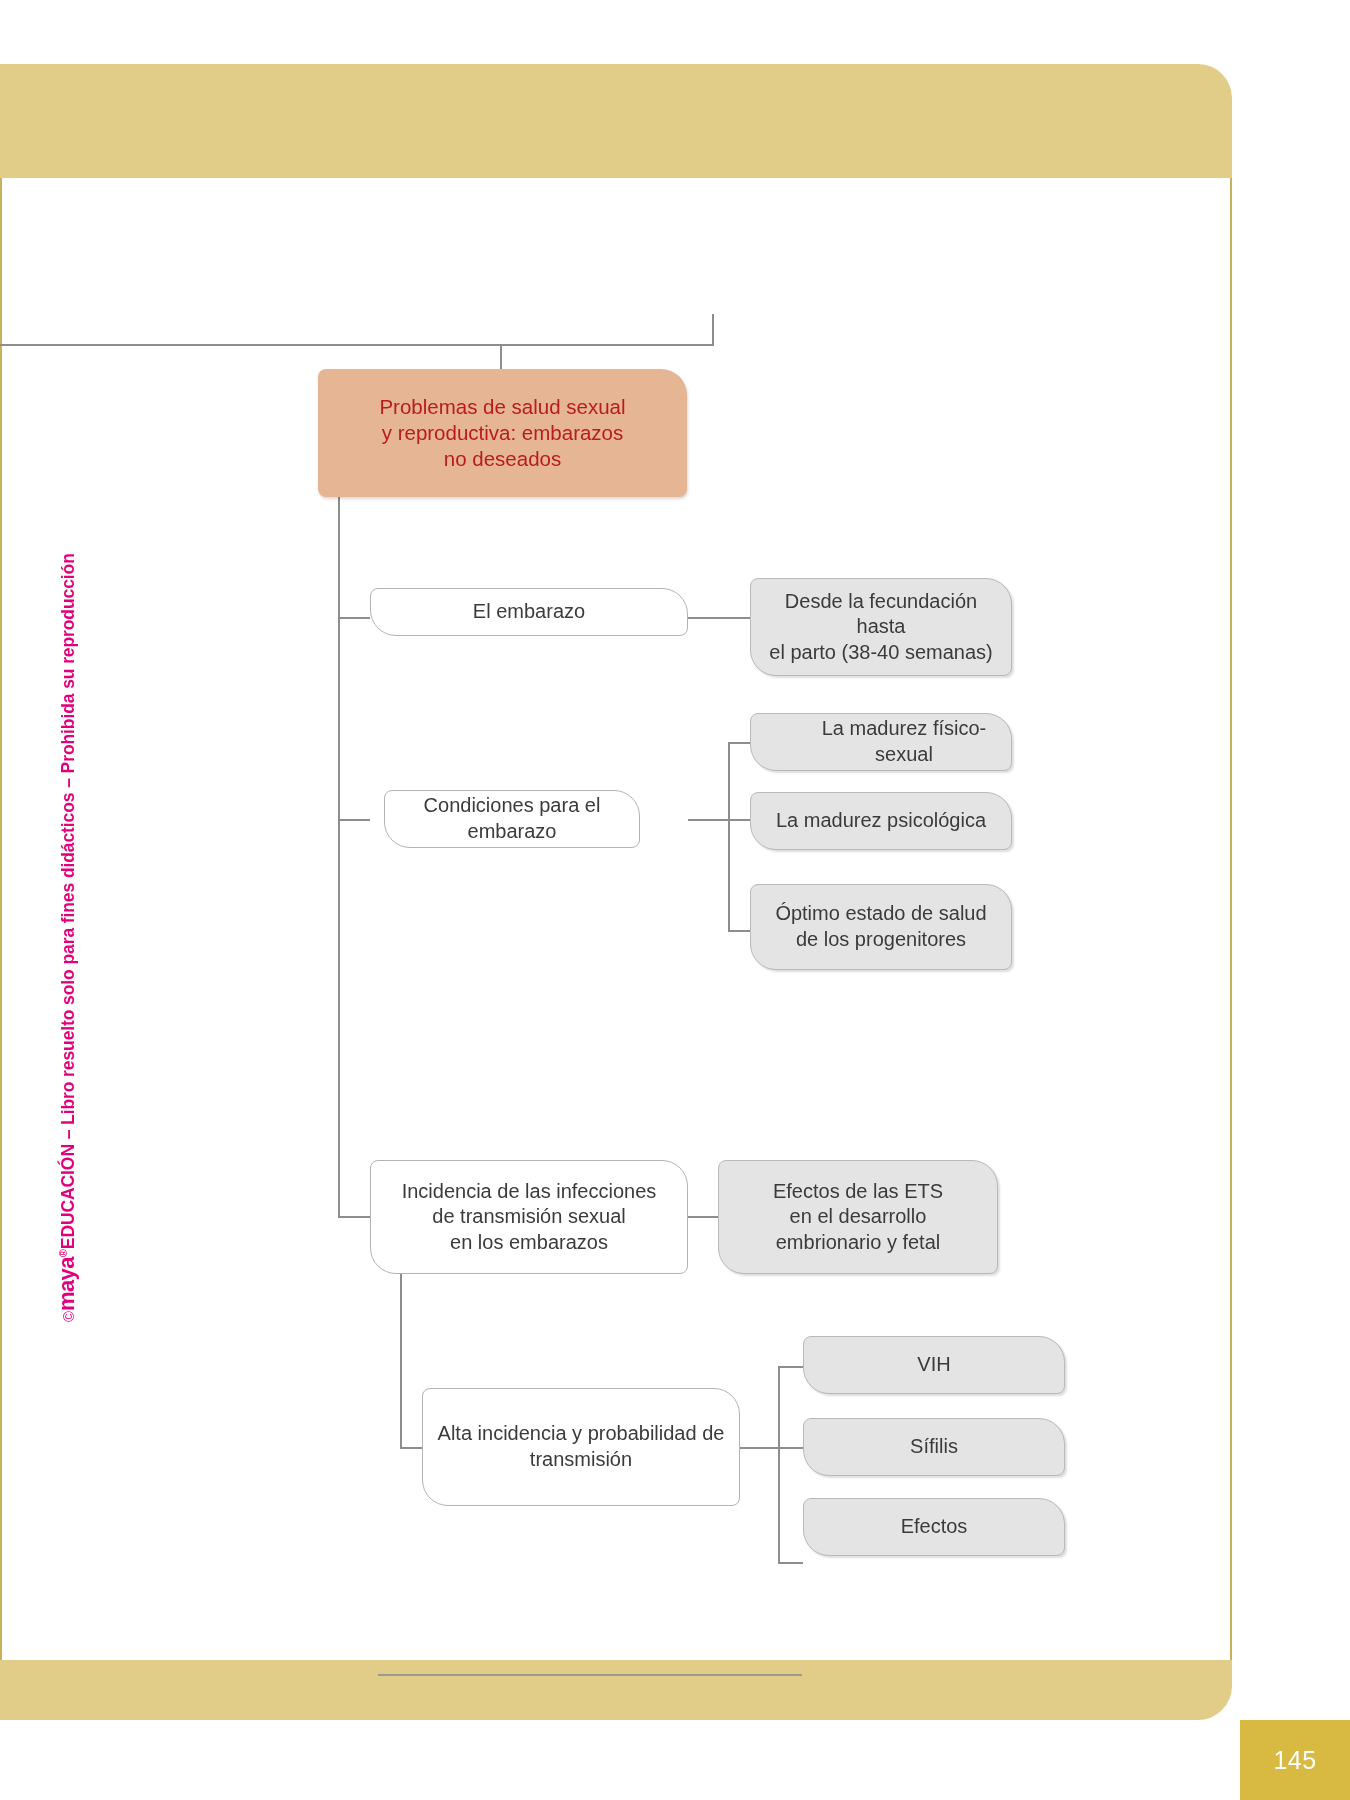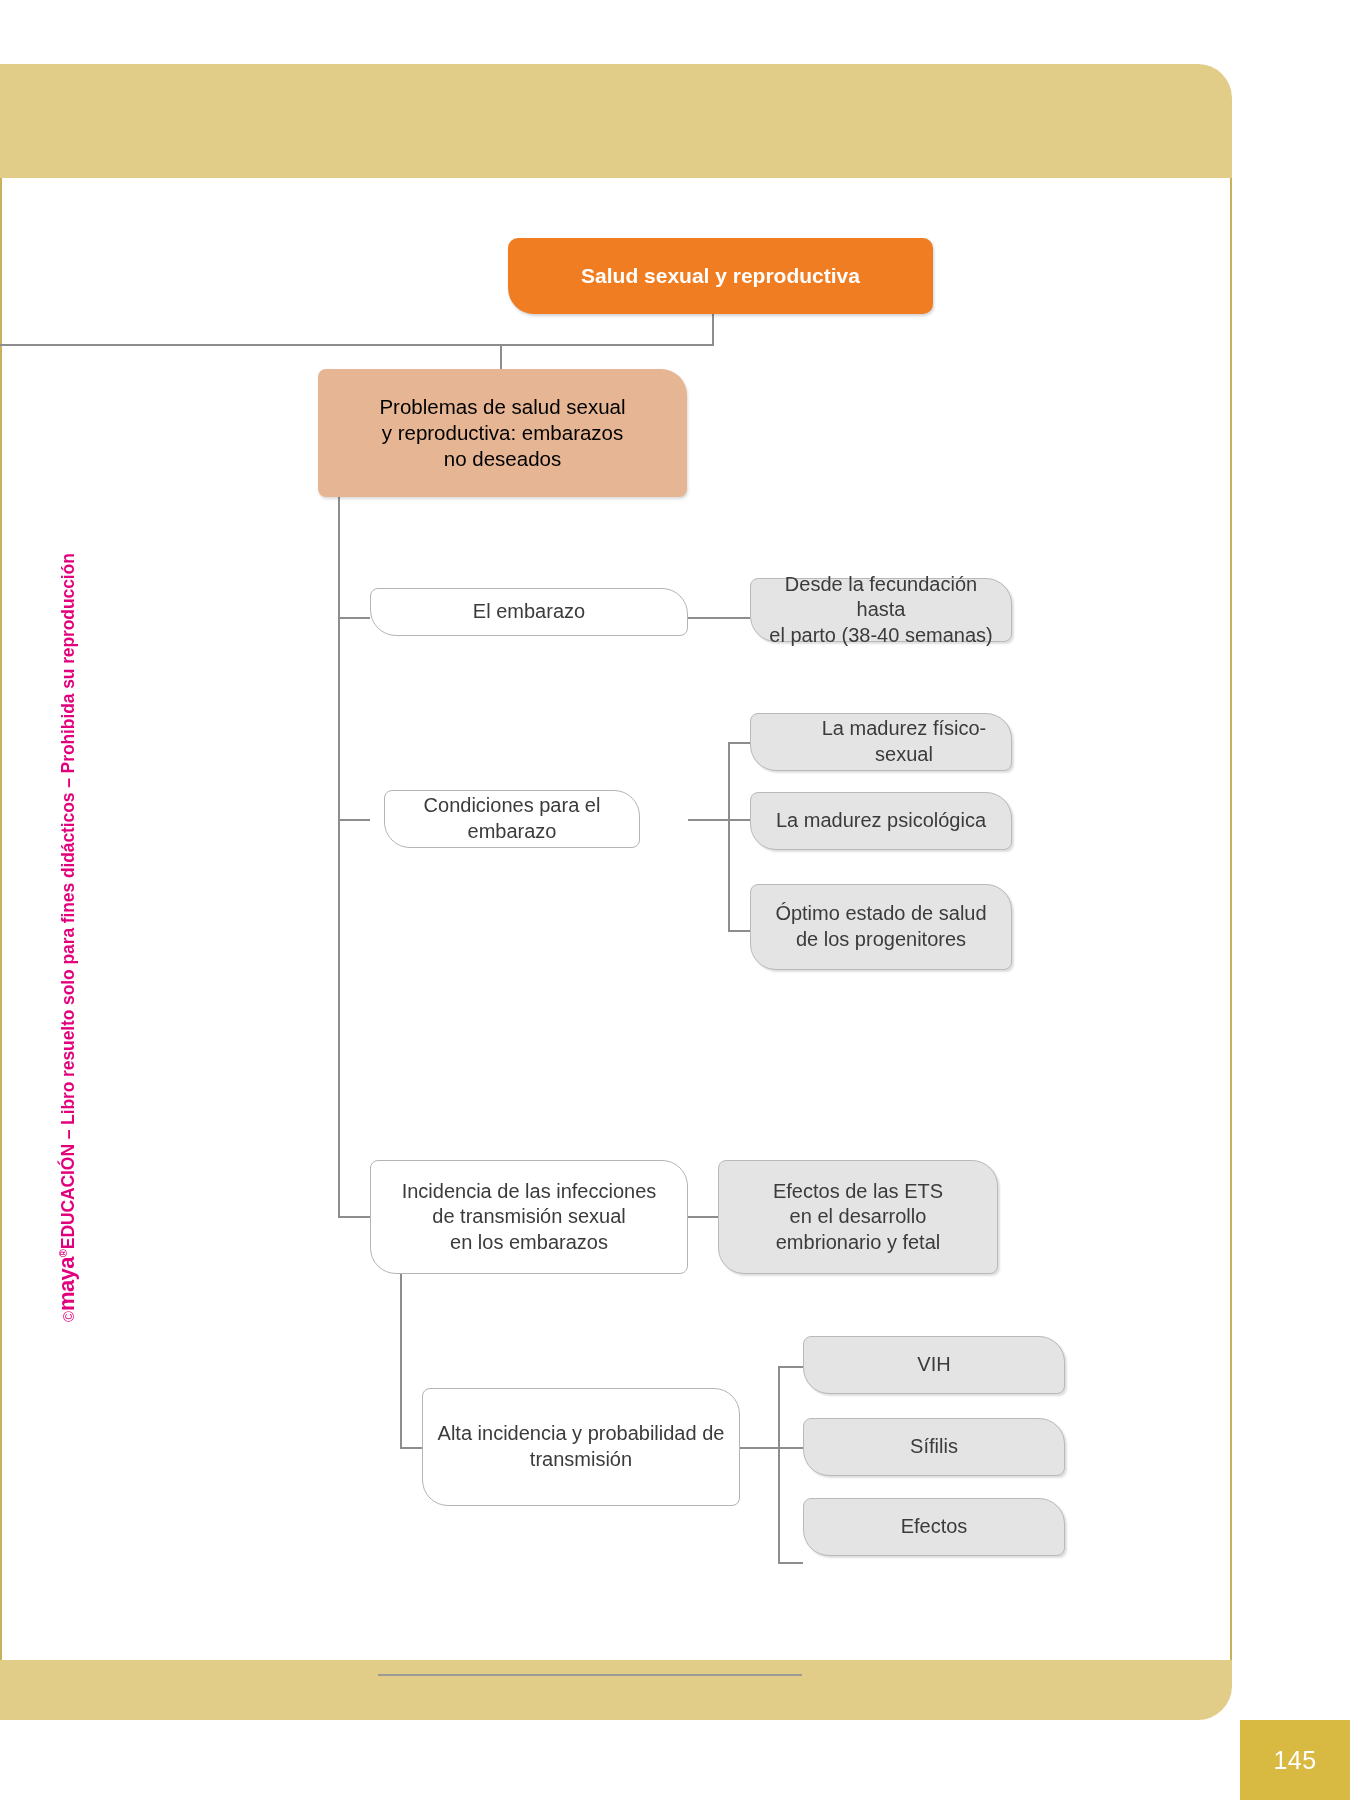--- a/index.html
+++ b/index.html
@@ -84,21 +84,21 @@
     color:#ffffff;font-weight:bold;font-size:21px;
     border-top-right-radius:10px;
     border-bottom-left-radius:26px;
     border-bottom-right-radius:10px;
     border-top-left-radius:10px;
     box-shadow:1px 2px 3px rgba(0,0,0,.18);
   }
   
   .node.tan{
     background:#e6b694;
-    color:#000000;font-size:20.5px;
+    color:#b91c1c;font-size:20.5px;
     border-top-right-radius:26px;
     border-bottom-right-radius:8px;
     border-top-left-radius:8px;
     border-bottom-left-radius:8px;
     box-shadow:1px 2px 3px rgba(0,0,0,.15);
   }
   
   .node.white{
     background:#ffffff;
     border:1.6px solid #b4b4b4;
@@ -162,34 +162,31 @@
 
   <div class="ln v" style="left:400px;top:1273px;height:174px;"></div>
   <div class="ln h" style="left:400px;top:1447px;width:22px;"></div>
 
   <div class="ln h" style="left:738px;top:1447px;width:40px;"></div>
   <div class="ln v" style="left:778px;top:1366px;height:196px;"></div>
   <div class="ln h" style="left:778px;top:1366px;width:25px;"></div>
   <div class="ln h" style="left:778px;top:1447px;width:25px;"></div>
   <div class="ln h" style="left:778px;top:1562px;width:25px;"></div>
 
-  <div class="node root" style="left:508px;top:238px;width:425px;height:76px;">
-    <span class="txt">Salud sexual y reproductiva</span>
-  </div>
 
   <div class="node tan" style="left:318px;top:369px;width:369px;height:128px;">
     <span class="txt" style="white-space:pre-line;">Problemas de salud sexual
 y reproductiva: embarazos
 no deseados</span>
   </div>
 
   <div class="node white" style="left:370px;top:588px;width:318px;height:48px;">
     <span class="txt" style="white-space:pre-line;">El embarazo</span>
   </div>
-  <div class="node gray" style="left:750px;top:578px;width:262px;height:64px;">
+  <div class="node gray" style="left:750px;top:578px;width:262px;height:98px;">
     <span class="txt" style="white-space:pre-line;">Desde la fecundación hasta
 el parto (38-40 semanas)</span>
   </div>
 
   <div class="node white" style="left:384px;top:790px;width:256px;height:58px;">
     <span class="txt" style="white-space:pre-line;">Condiciones para el embarazo</span>
   </div>
   <div class="node gray" style="left:750px;top:713px;width:262px;height:58px;padding-left:46px;">
     <span class="txt" style="white-space:pre-line;">La madurez físico-sexual</span>
   </div>

